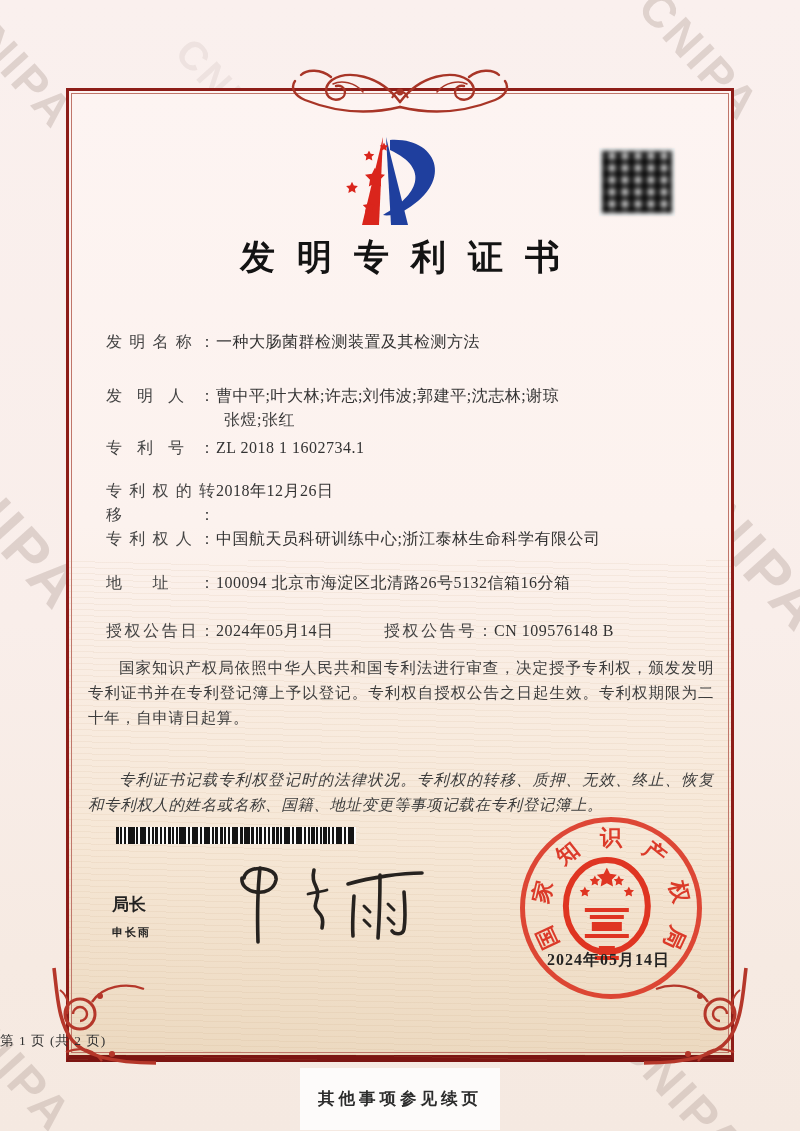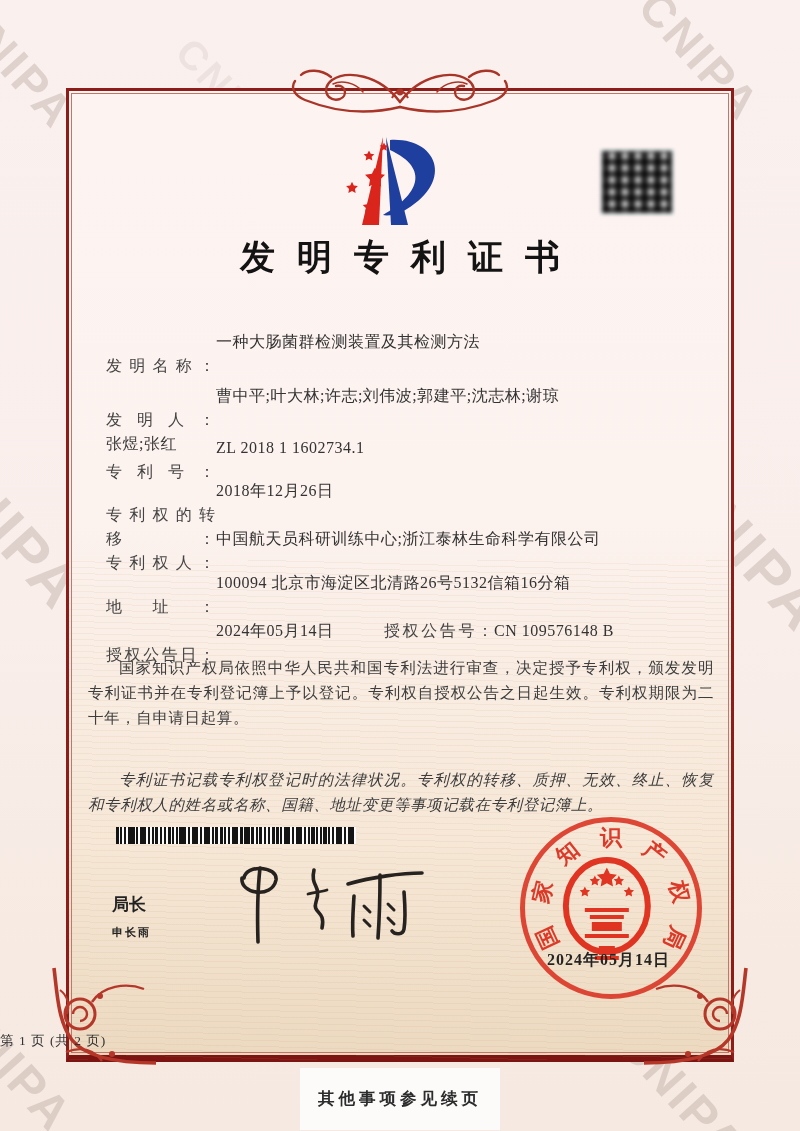--- a/index.html
+++ b/index.html
@@ -36,24 +36,24 @@
       repeating-linear-gradient(90deg,#2a2a2a 0 7px,#d8d8d8 7px 13px);
     background-blend-mode:multiply;filter:blur(2.2px);
   }
   .title{
     position:absolute;left:0;top:234px;width:800px;text-align:center;
     font-size:35px;font-weight:700;letter-spacing:22px;text-indent:22px;color:#131313;
   }
   .row{position:absolute;left:106px;width:586px;font-size:16px;line-height:24px;color:#3a3a3a;}
   .row .lbl{
     display:inline-block;width:110px;vertical-align:top;
-    text-align:justify;text-align-last:justify;letter-spacing:1px;color:#444;margin-top:24px;
+    text-align:justify;text-align-last:justify;letter-spacing:1px;color:#444;
   }
   .row .val{display:inline-block;vertical-align:top;letter-spacing:.5px;color:#333;}
-  .val2{letter-spacing:.5px;}
+  .val2{margin-left:118px;letter-spacing:.5px;}
   .grant-row .val{width:168px;}
   .grant-row .lbl2{display:inline-block;width:110px;text-align:justify;text-align-last:justify;letter-spacing:1px;color:#444;}
   .para{
     position:absolute;left:88px;width:626px;font-size:15.5px;line-height:1.62;
     text-align:justify;text-indent:2em;letter-spacing:.6px;color:#3d3d3d;
   }
   .barcode{
     position:absolute;left:116px;top:827px;width:240px;height:17px;background:#fbfbfb;
     background-image:
       repeating-linear-gradient(90deg,#141414 0 2px,transparent 2px 4px),

